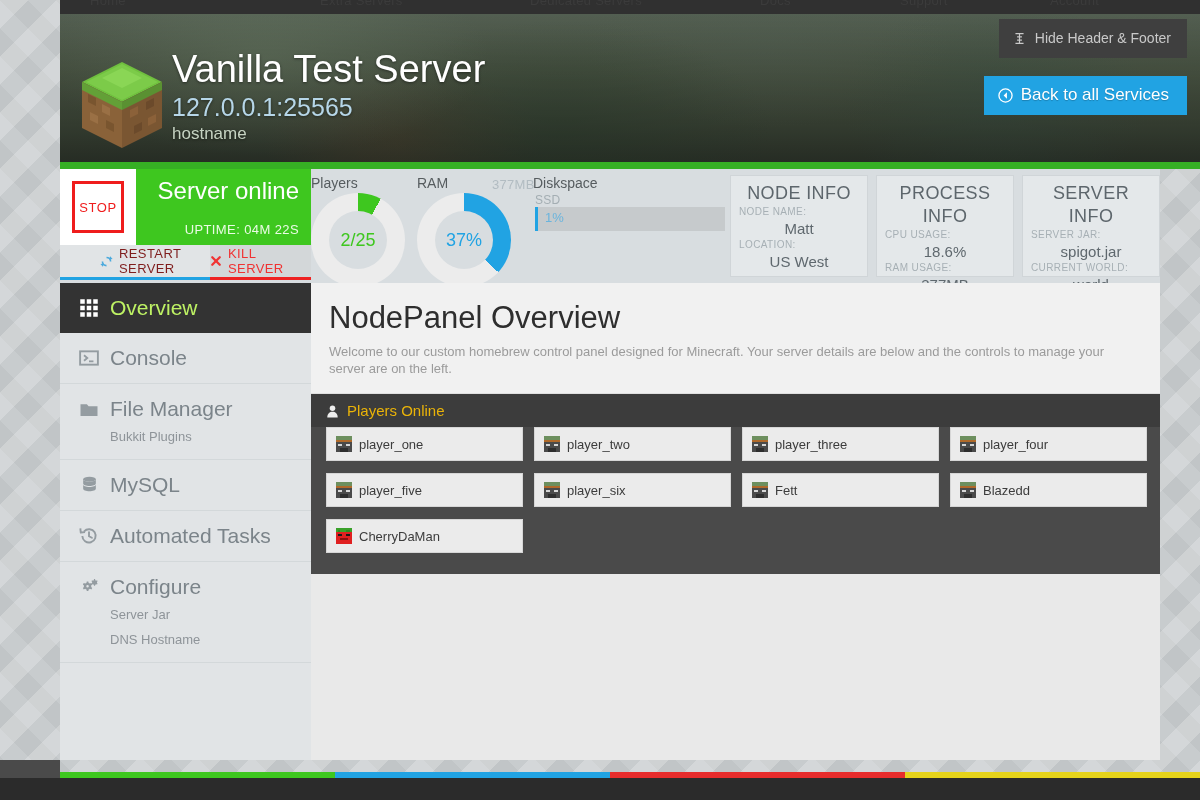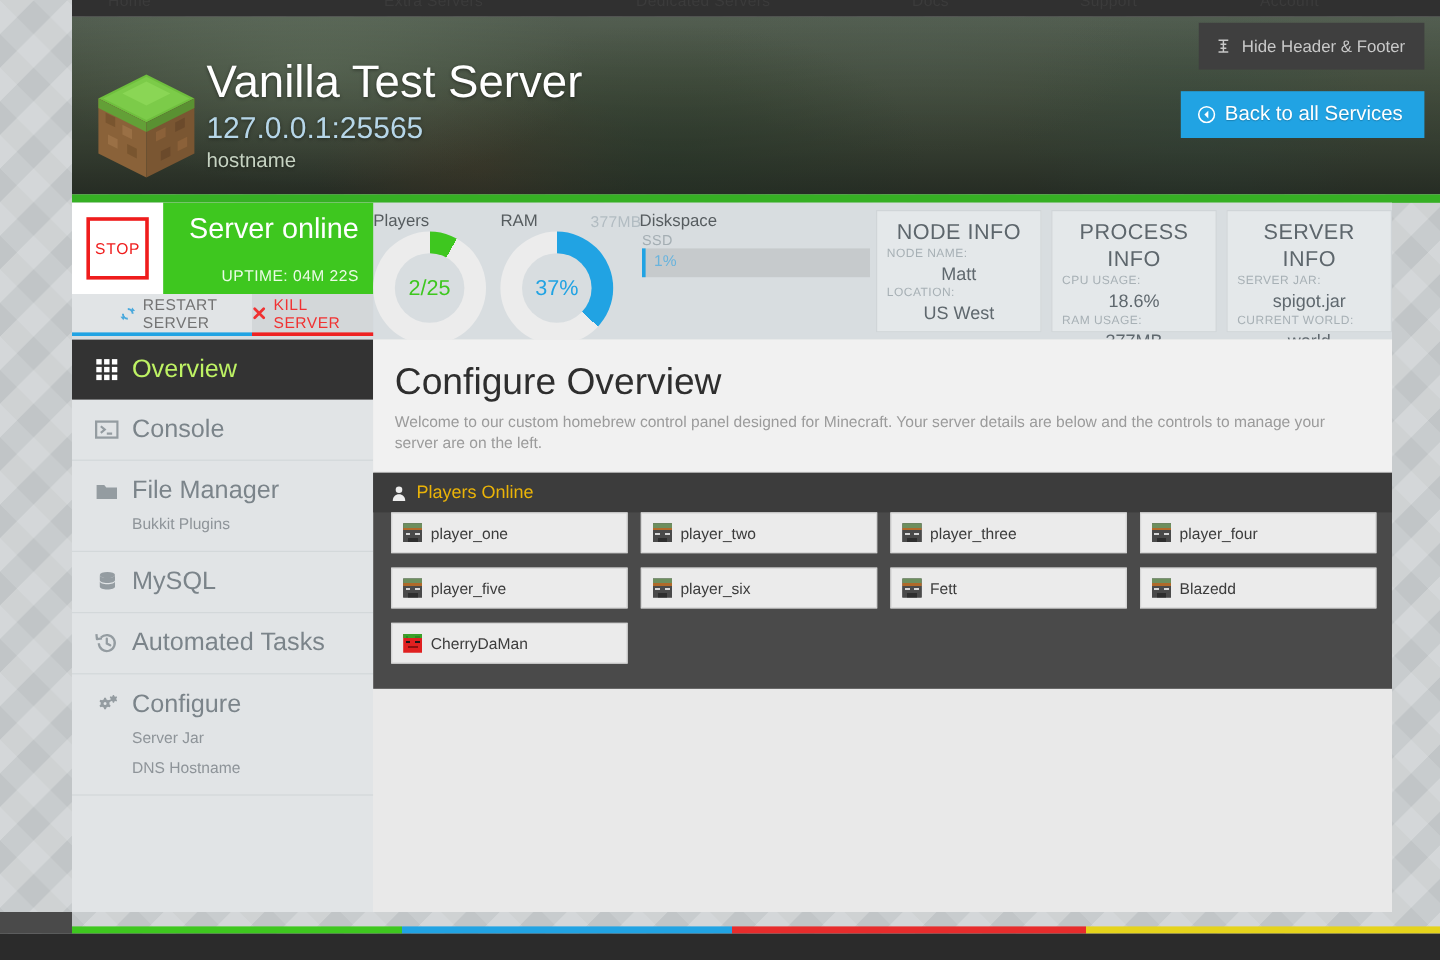--- a/index.html
+++ b/index.html
@@ -197,21 +197,21 @@
     padding-top: 12px;
     letter-spacing: .4px;
   }
 
   #restart-btn {
     position: absolute;
     left: 0; top: 76px;
     width: 150px; height: 35px;
     background: #e1e4e6;
     border-bottom: 3px solid #21a3e3;
-    color: #737373;
+    color: #7f1d1d;
     font-size: 13px;
     display: flex;
     align-items: center;
     justify-content: space-between;
     gap: 6px;
     letter-spacing: .4px;
     cursor: pointer;
     padding-left: 40px;
   }
   #kill-btn {
@@ -697,21 +697,21 @@
           </span>
           <span class="side-label">Configure</span>
         </div>
         <div class="side-sub">Server Jar</div>
         <div class="side-sub">DNS Hostname</div>
       </div>
     </div>
 
   <div id="main">
     <div id="overview-head">
-      <div id="overview-title">Configure Overview</div>
+      <div id="overview-title">NodePanel Overview</div>
       <div id="overview-desc">Welcome to our custom homebrew control panel designed for Minecraft. Your server details are below and the controls to manage your server are on the left.</div>
     </div>
 
     <div id="players-panel">
       <div id="players-panel-head">
         <span style="display:inline-flex">
           <svg width="13" height="14" viewBox="0 0 16 16" fill="#ededed">
             <circle cx="8" cy="4.5" r="3.4"></circle>
             <path d="M1.6 16 C1.6 11.4 4.5 9 8 9 C11.5 9 14.4 11.4 14.4 16 Z"></path>
           </svg>

